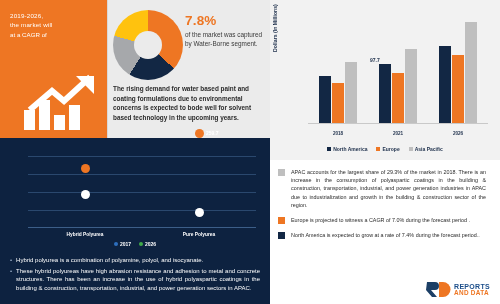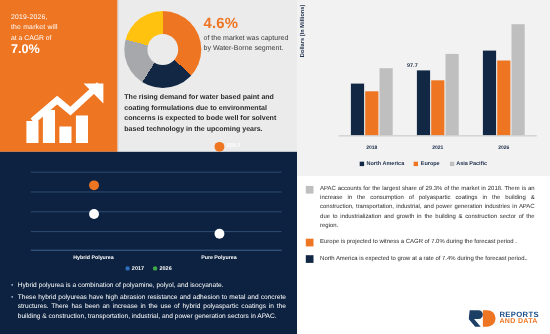--- a/index.html
+++ b/index.html
@@ -124,37 +124,36 @@
 </style>
 </head>
 <body>
 
 <div class="page">
 
   <div class="orange-panel">
     <div class="op-line1">2019-2026,</div>
     <div class="op-line1">the market will</div>
     <div class="op-line3">at a CAGR of</div>
-    <div class="op-cagr">7.0%</div>
     <svg class="growth-icon" viewBox="0 0 78 58">
       <rect x="2" y="36" width="11" height="20" fill="#ffffff"></rect>
       <rect x="17" y="26" width="11" height="30" fill="#ffffff"></rect>
       <rect x="32" y="41" width="11" height="15" fill="#ffffff"></rect>
       <rect x="47" y="31" width="11" height="25" fill="#ffffff"></rect>
       <path d="M10 34 L30 17 L42 27 L66 5" stroke="#ffffff" stroke-width="6" fill="none" stroke-linecap="square"></path>
       <path d="M54 2 L72 2 L72 20 Z" fill="#ffffff"></path>
     </svg>
   </div>
 
   <div class="mid-panel">
     <div class="donut-wrap">
       <div class="donut" style="background: conic-gradient(rgb(238, 118, 35) 0deg, rgb(238, 118, 35) 132.12deg, rgb(18, 39, 68) 132.12deg, rgb(18, 39, 68) 212.04deg, rgb(166, 168, 171) 212.04deg, rgb(166, 168, 171) 285.12deg, rgb(255, 194, 14) 285.12deg, rgb(255, 194, 14) 360deg);"></div>
     </div>
     <div class="pct-block">
-      <div class="pct-num">4.6%</div>
+      <div class="pct-num">7.8%</div>
       <div class="pct-txt">of the market was captured by Water-Borne segment.</div>
     </div>
     <div class="mid-para">The rising demand for water based paint and coating formulations due to environmental concerns is expected to bode well for solvent based technology in the upcoming years.</div>
   </div>
   <div class="divider-v"></div>
 
   <div class="bar-panel">
     <div class="ylabel">Dollars (In Millions)</div>
     <div class="plot">
       <div class="groups" id="bar-groups">

